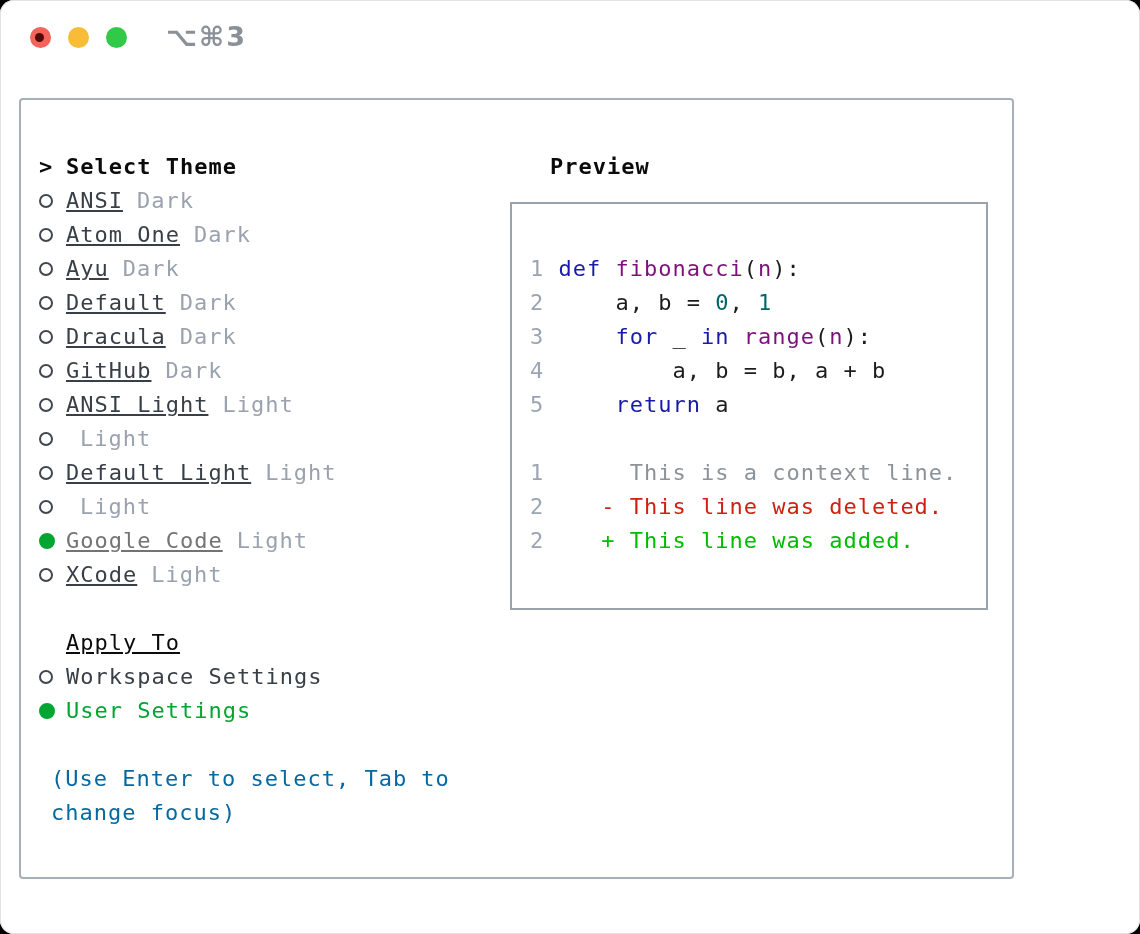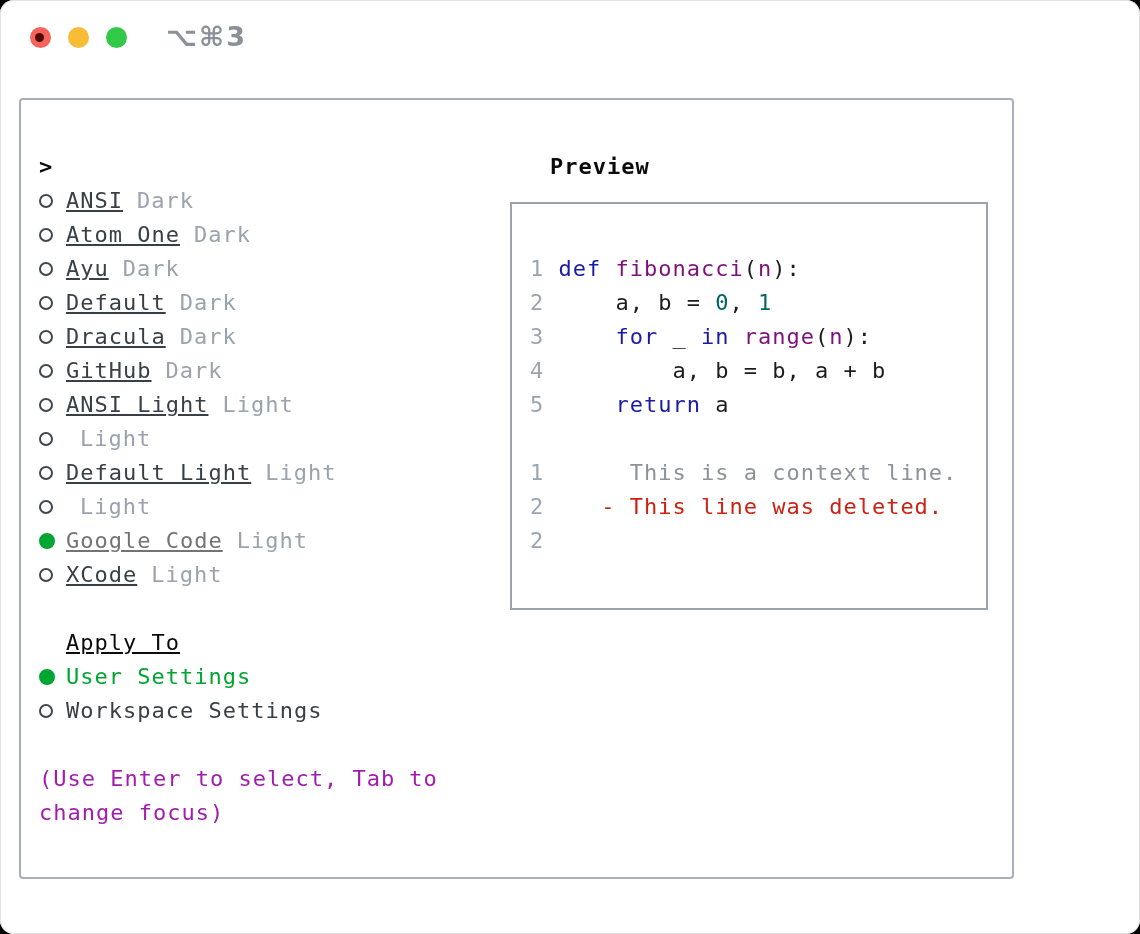--- a/index.html
+++ b/index.html
@@ -45,21 +45,21 @@
             display:inline-block; }
   .bullet.sel { background:#00a532; border-color:#00a532; width:16px; height:16px; }
   .prompt { font-weight:bold; color:#0b0b0b; }
   .hdr { font-weight:bold; color:#0b0b0b; }
   .theme-name { color:#383f46;text-decoration:underline; }
   .theme-tag { color:#9aa2ad; margin-left:14px; }
   .row.selected .theme-name { color:#737373; }
   .apply-hdr { color:#0b0b0b; margin-top:34px;text-decoration:underline; }
   .opt-name { color:#383f46; }
   .row.selected .opt-name { color:#00a532; }
-  .hint { margin-top:34px; color:#a21caf; max-width:412px; white-space:normal; }
+  .hint { margin-top:34px; color:#0369a1; max-width:412px; white-space:normal;margin-left:12px; }
 
   
   .preview-label { position:absolute; left:481px; top:50px; height:34px;
                    font-weight:bold; color:#0b0b0b;margin-left:48px; }
   .preview-box {
     position:absolute; left:489px; top:102px; width:478px; height:408px;
     border:2px solid #9aa2ac; background:#fff;
   }
   .code-area { position:absolute; left:18px; top:48px; }
   .pline { display:flex; height:34px; white-space:pre; }
@@ -87,20 +87,21 @@
         <span class="light" style="background: rgb(51, 201, 72);"></span>
       </div>
     <div class="win-title">⌥⌘3</div>
   </div>
 
   <div class="panel">
 
     <div class="left-col mono">
       <div class="row">
         <span class="marker prompt">&gt;</span>
+        <span class="hdr">Select Theme</span>
       </div>
 
       <div id="themes">
           <div class="row"><span class="marker"><span class="bullet"></span></span><span class="theme-name">ANSI</span><span class="theme-tag">Dark</span></div>
           <div class="row"><span class="marker"><span class="bullet"></span></span><span class="theme-name">Atom One</span><span class="theme-tag">Dark</span></div>
           <div class="row"><span class="marker"><span class="bullet"></span></span><span class="theme-name">Ayu</span><span class="theme-tag">Dark</span></div>
           <div class="row"><span class="marker"><span class="bullet"></span></span><span class="theme-name">Default</span><span class="theme-tag">Dark</span></div>
           <div class="row"><span class="marker"><span class="bullet"></span></span><span class="theme-name">Dracula</span><span class="theme-tag">Dark</span></div>
           <div class="row"><span class="marker"><span class="bullet"></span></span><span class="theme-name">GitHub</span><span class="theme-tag">Dark</span></div>
           <div class="row"><span class="marker"><span class="bullet"></span></span><span class="theme-name">ANSI Light</span><span class="theme-tag">Light</span></div>
@@ -110,37 +111,37 @@
           <div class="row selected"><span class="marker"><span class="bullet sel"></span></span><span class="theme-name">Google Code</span><span class="theme-tag">Light</span></div>
           <div class="row"><span class="marker"><span class="bullet"></span></span><span class="theme-name">XCode</span><span class="theme-tag">Light</span></div>
         </div>
 
       <div class="row apply-hdr">
         <span class="marker"></span>
         <span>Apply To</span>
       </div>
 
       <div id="apply-options">
+          <div class="row"><span class="marker"><span class="bullet"></span></span><span class="opt-name">Workspace Settings</span></div>
           <div class="row selected"><span class="marker"><span class="bullet sel"></span></span><span class="opt-name">User Settings</span></div>
-          <div class="row"><span class="marker"><span class="bullet"></span></span><span class="opt-name">Workspace Settings</span></div>
         </div>
 
       <div class="hint">(Use Enter to select, Tab to change focus)</div>
     </div>
 
     <div class="preview-label mono">Preview</div>
 
     <div class="preview-box">
       <div class="code-area mono" id="code-area">
           <div class="pline"><span class="lnum">1</span><span class="tk-pln"> </span><span class="tk-kw">def</span><span class="tk-pln"> </span><span class="tk-typ">fibonacci</span><span class="tk-pln">(</span><span class="tk-typ">n</span><span class="tk-pln">):</span></div>
           <div class="pline"><span class="lnum">2</span><span class="tk-pln">     a, b = </span><span class="tk-lit">0</span><span class="tk-pln">, </span><span class="tk-lit">1</span></div>
           <div class="pline"><span class="lnum">3</span><span class="tk-pln">     </span><span class="tk-kw">for</span><span class="tk-pln"> _ </span><span class="tk-kw">in</span><span class="tk-pln"> </span><span class="tk-typ">range</span><span class="tk-pln">(</span><span class="tk-typ">n</span><span class="tk-pln">):</span></div>
           <div class="pline"><span class="lnum">4</span><span class="tk-pln">         a, b = b, a + b</span></div>
           <div class="pline"><span class="lnum">5</span><span class="tk-pln">     </span><span class="tk-kw">return</span><span class="tk-pln"> a</span></div>
           <div class="blank-line"></div>
           <div class="pline"><span class="lnum">1</span><span class="diff-context">      This is a context line.</span></div>
           <div class="pline"><span class="lnum">2</span><span class="diff-deleted">    - This line was deleted.</span></div>
-          <div class="pline"><span class="lnum">2</span></div>
+          <div class="pline"><span class="lnum">2</span><span class="diff-added">    + This line was added.</span></div>
         </div>
     </div>
 
   </div>
 </div>
 
 </body></html>

